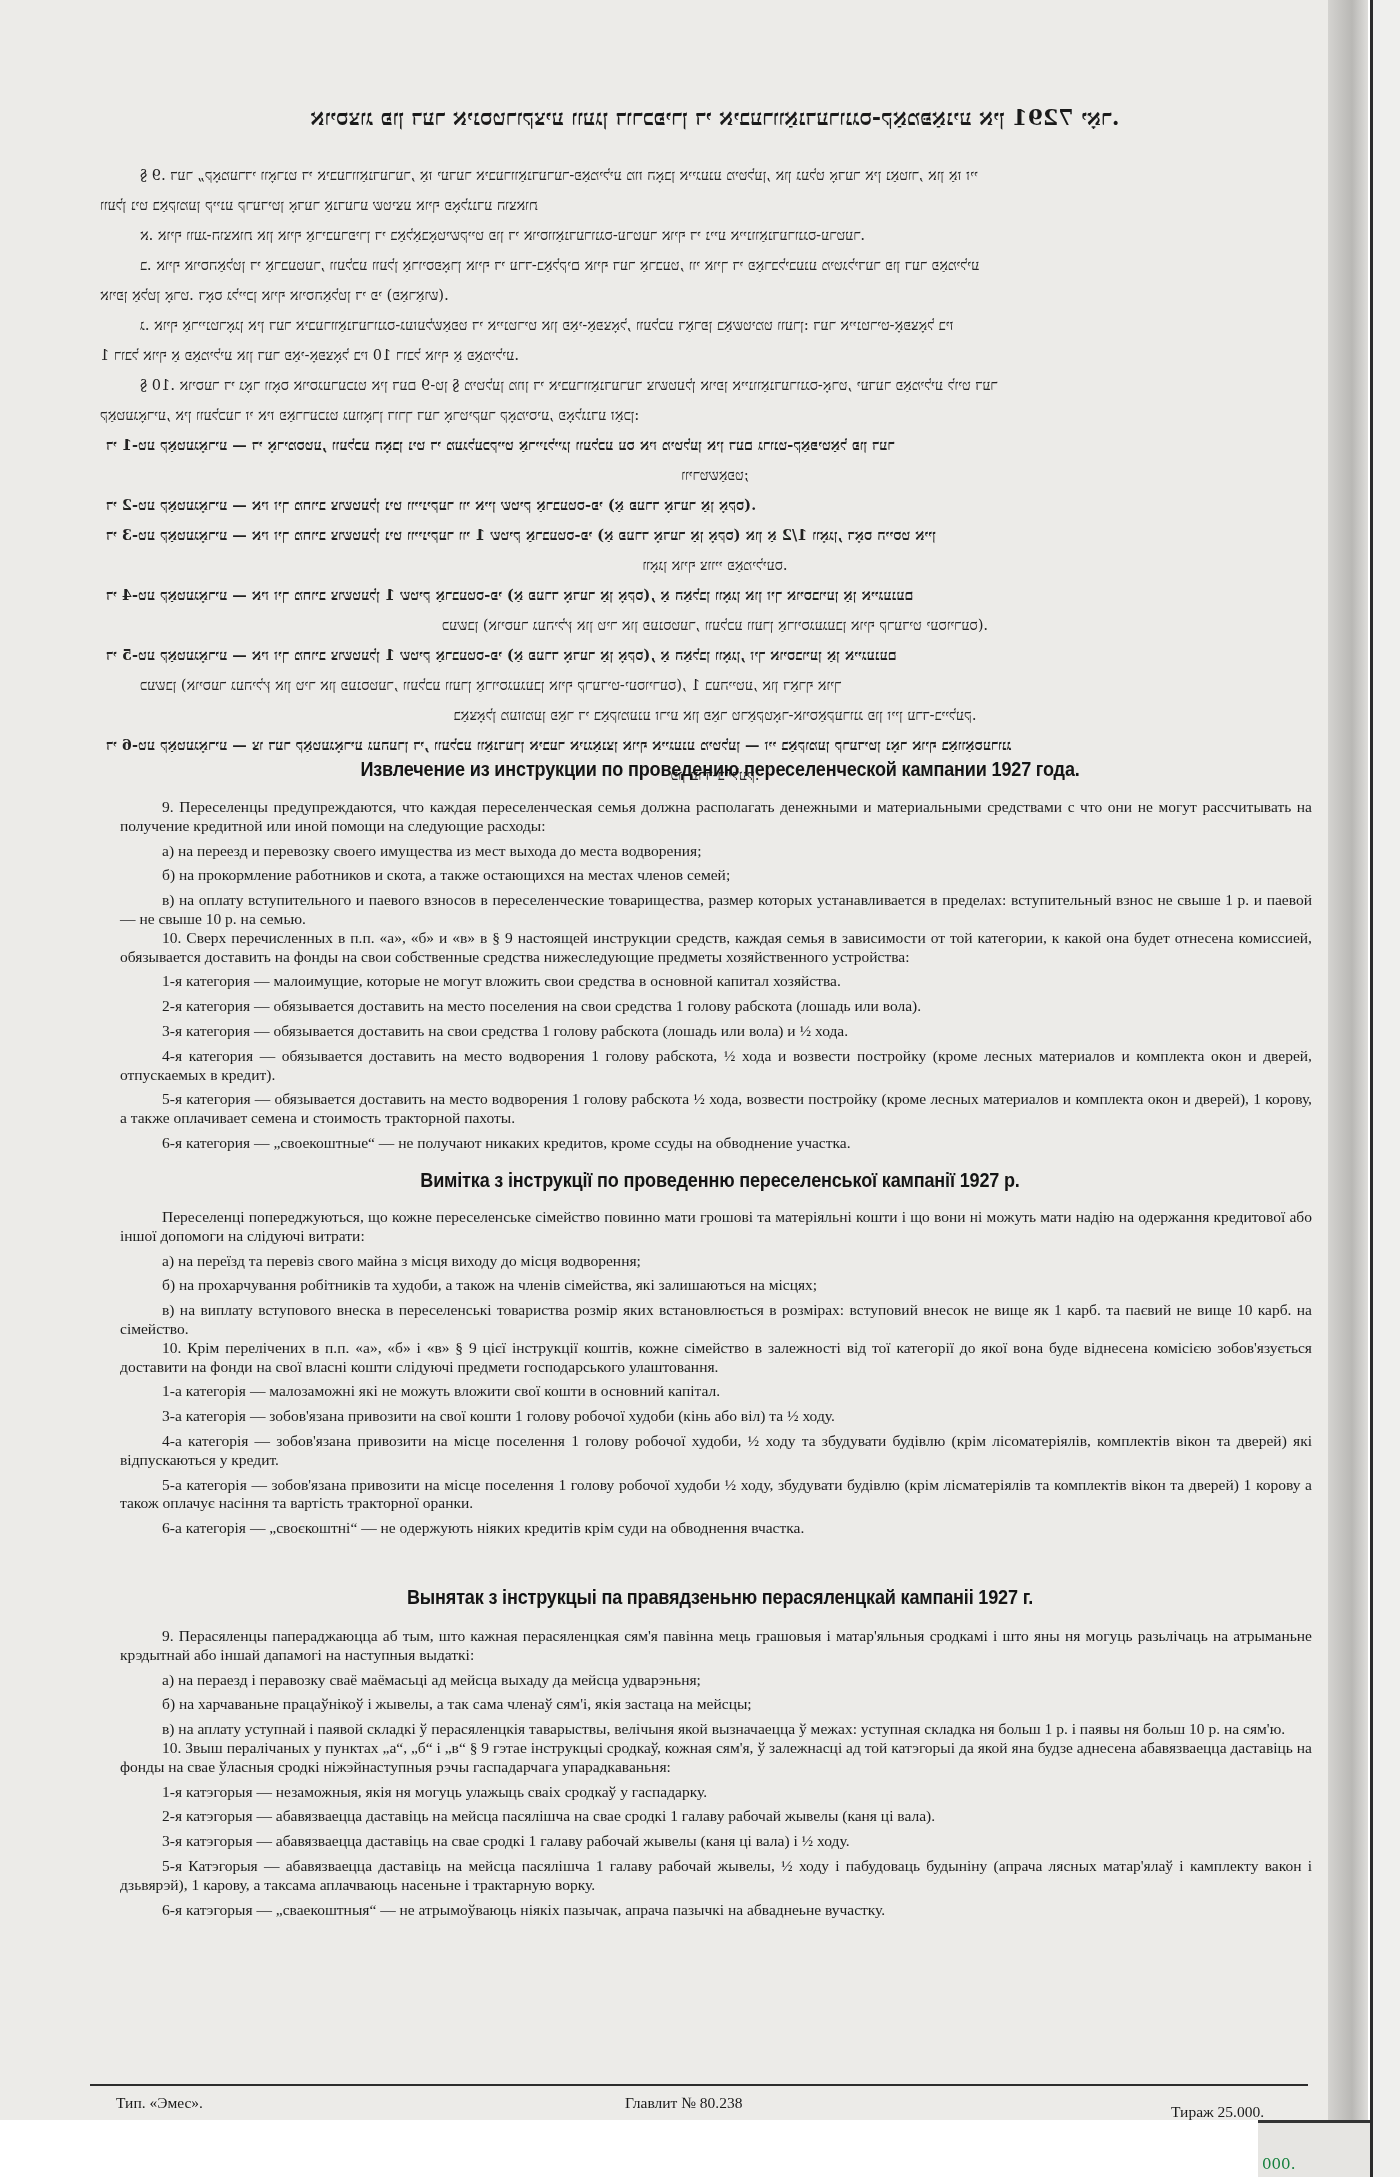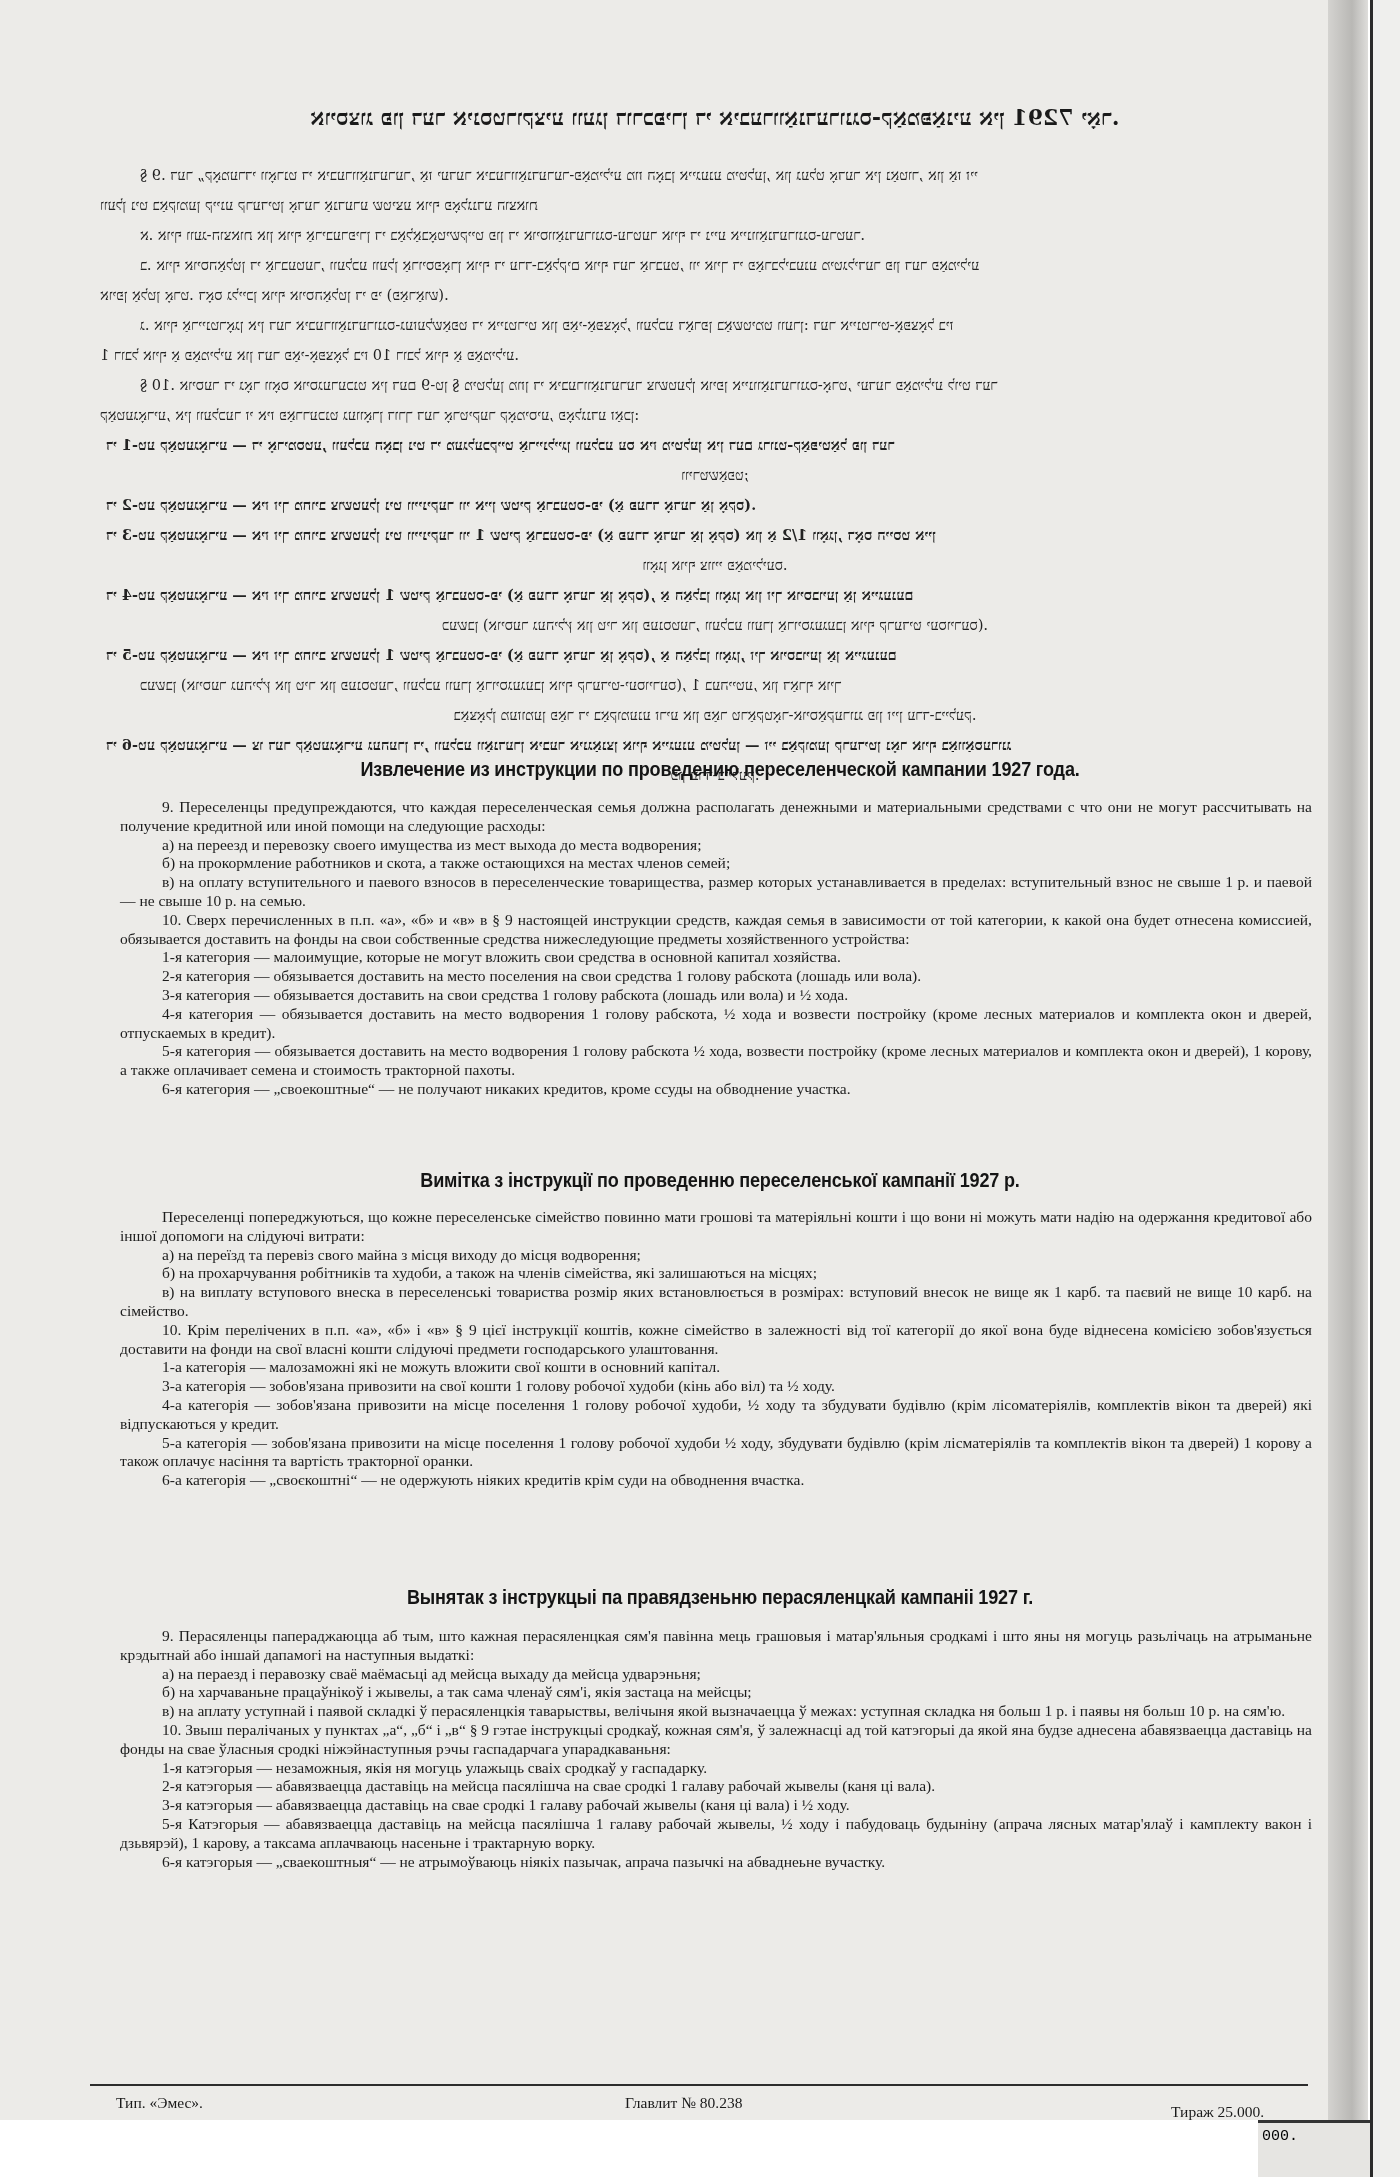--- a/index.html
+++ b/index.html
@@ -19,21 +19,21 @@
   .sheet-edge {
     position: absolute; left: 1370px; top: 0; width: 3px; height: 2177px; background: #2a2a2a;
   }
   .sheet-under {
     position: absolute; left: 1373px; top: 0; width: 27px; height: 2177px; background: #efefed;
   }
   .under-tail {
     position: absolute; left: 1258px; top: 2120px; width: 112px; height: 57px; background: #e6e5e2;
     border-top: 3px solid #333;
   }
-  .under-tail span { position: absolute; left: 4px; top: 5px; font-size: 15px; color: #000000; font-family: Liberation Mono, monospace; }
+  .under-tail span { position: absolute; left: 4px; top: 32px; font-size: 15px; color: #15803d; }
 
   .yi { position: absolute; left: 100px; width: 1230px; direction: rtl; unicode-bidi: bidi-override;
         transform: scaleX(-1); color: #222; }
   .yi-title { top: 104px; text-align: center; font-size: 22px; font-weight: bold; color: #1a1a1a; }
   .yi-body { top: 160px; font-size: 14.5px; line-height: 30px; }
   .yi-line { white-space: nowrap; overflow: hidden; }
   .yi-line.indent { padding-right: 40px; }
   .yi-line.cat { font-weight: bold; padding-right: 6px; }
   .yi-line.center { text-align: center; }
 
@@ -48,21 +48,21 @@
 
   .block {
     position: absolute; left: 120px; width: 1192px; color: #1c1c1c;
     font-family: "Liberation Serif", serif; font-size: 15.5px; line-height: 18.8px;
     text-align: justify;
   }
   .ru-body { top: 798px; }
   .uk-body { top: 1208px; }
   .be-body { top: 1627px; }
   .block p { margin: 0; text-indent: 42px; }
-  .block p.sub { text-indent: 42px; }
+  .block p.sub { text-indent: 42px; margin-top: 6px; }
 
   .footer-rule { position: absolute; left: 90px; top: 2084px; width: 1218px; height: 2px; background: #2c2c2c; }
   .footer { position: absolute; top: 2094px; font-family: "Liberation Serif", serif; font-size: 15.5px; color: #1a1a1a; }
   .f-left { left: 116px; text-align: right; }
   .f-center { left: 625px; }
   .f-right { left: 1171px; top: 2103px; }
 </style>
 </head>
 <body>
 

